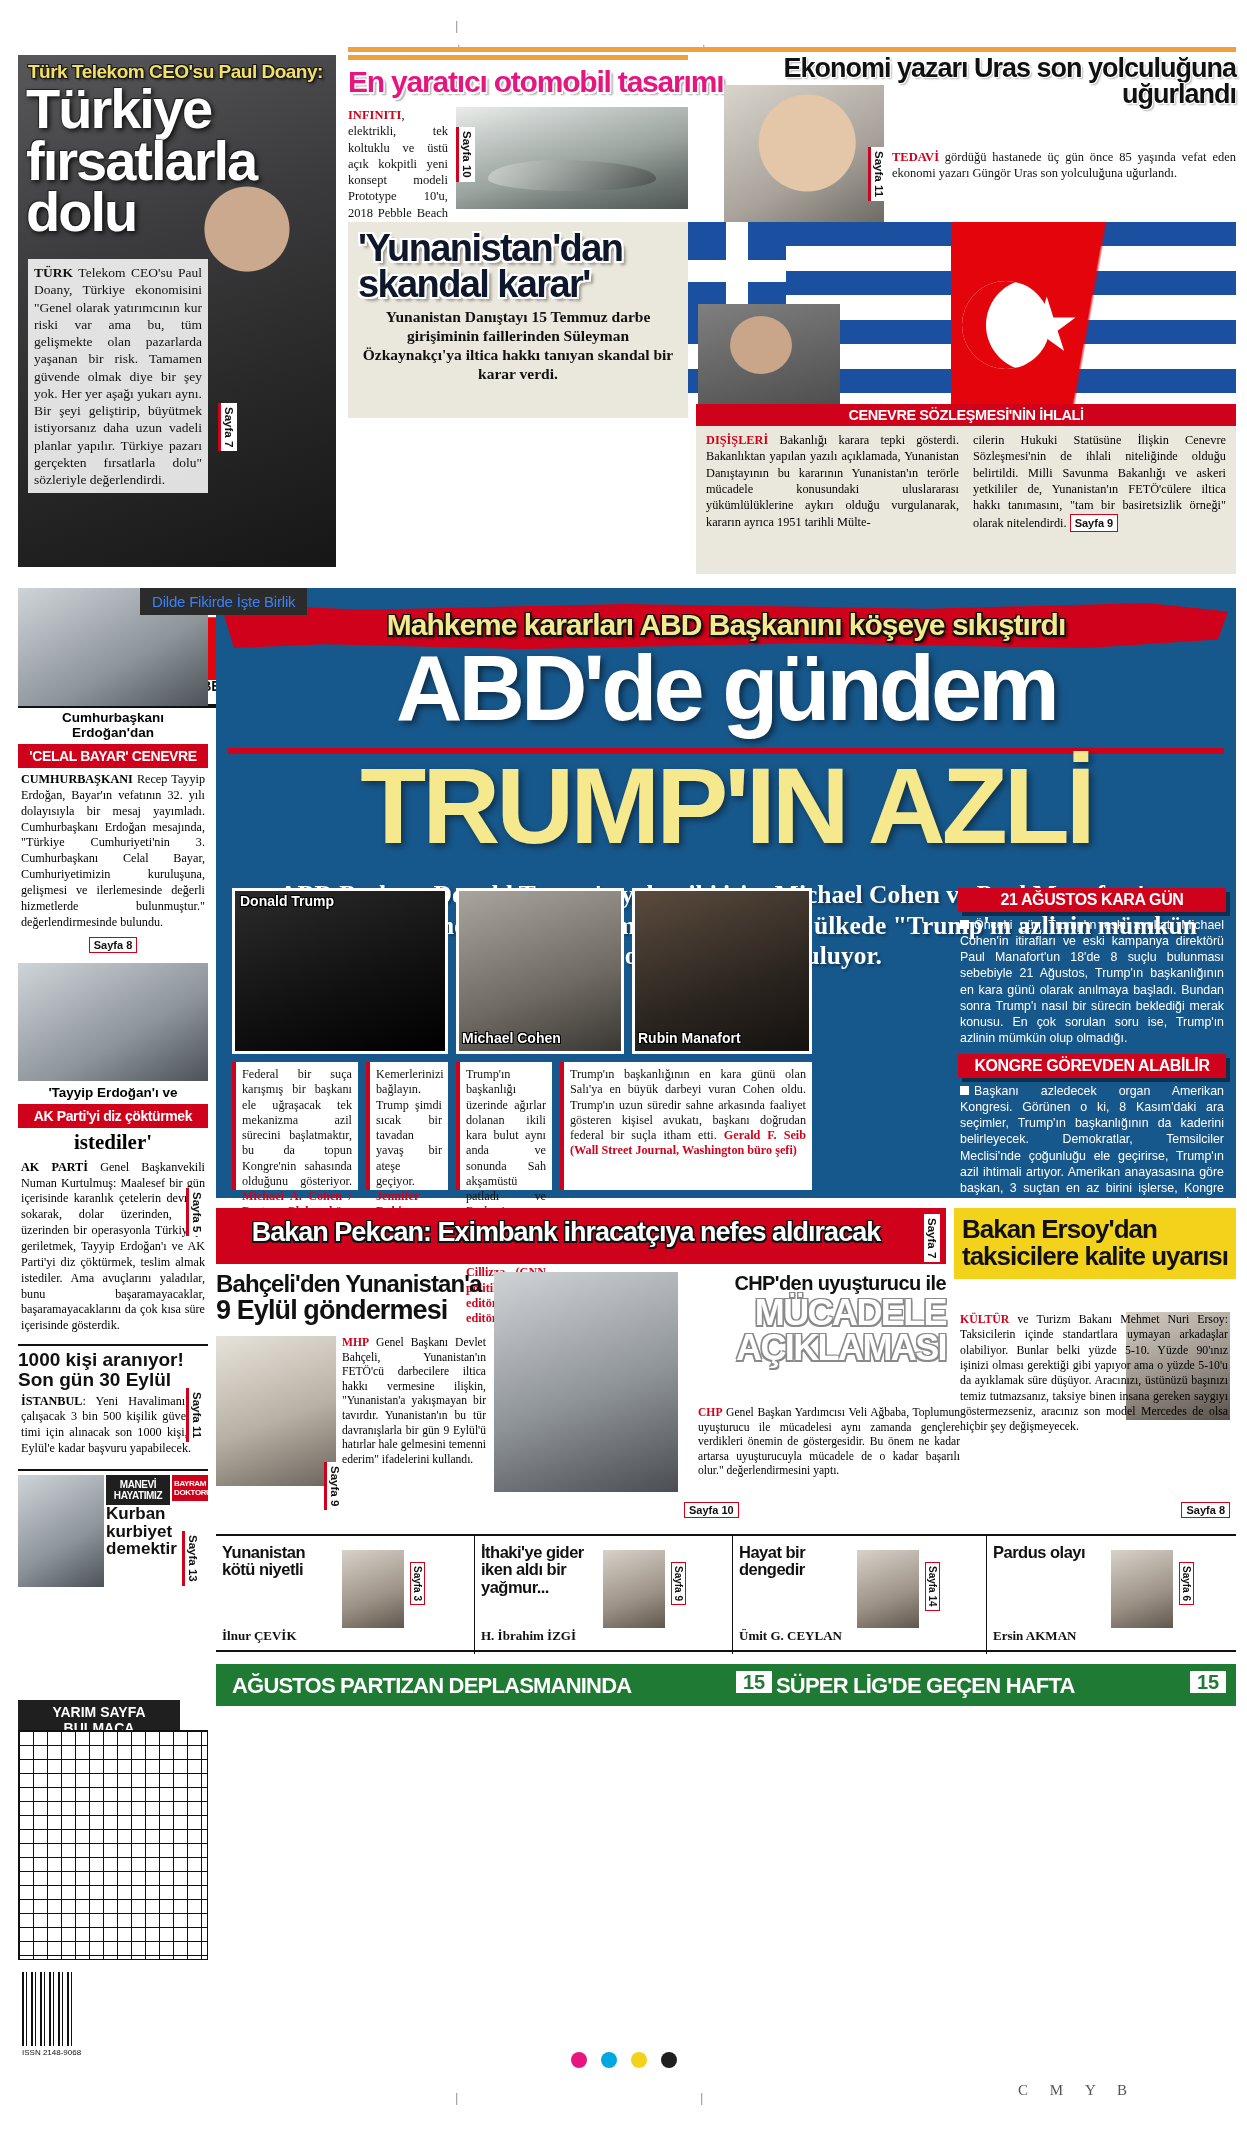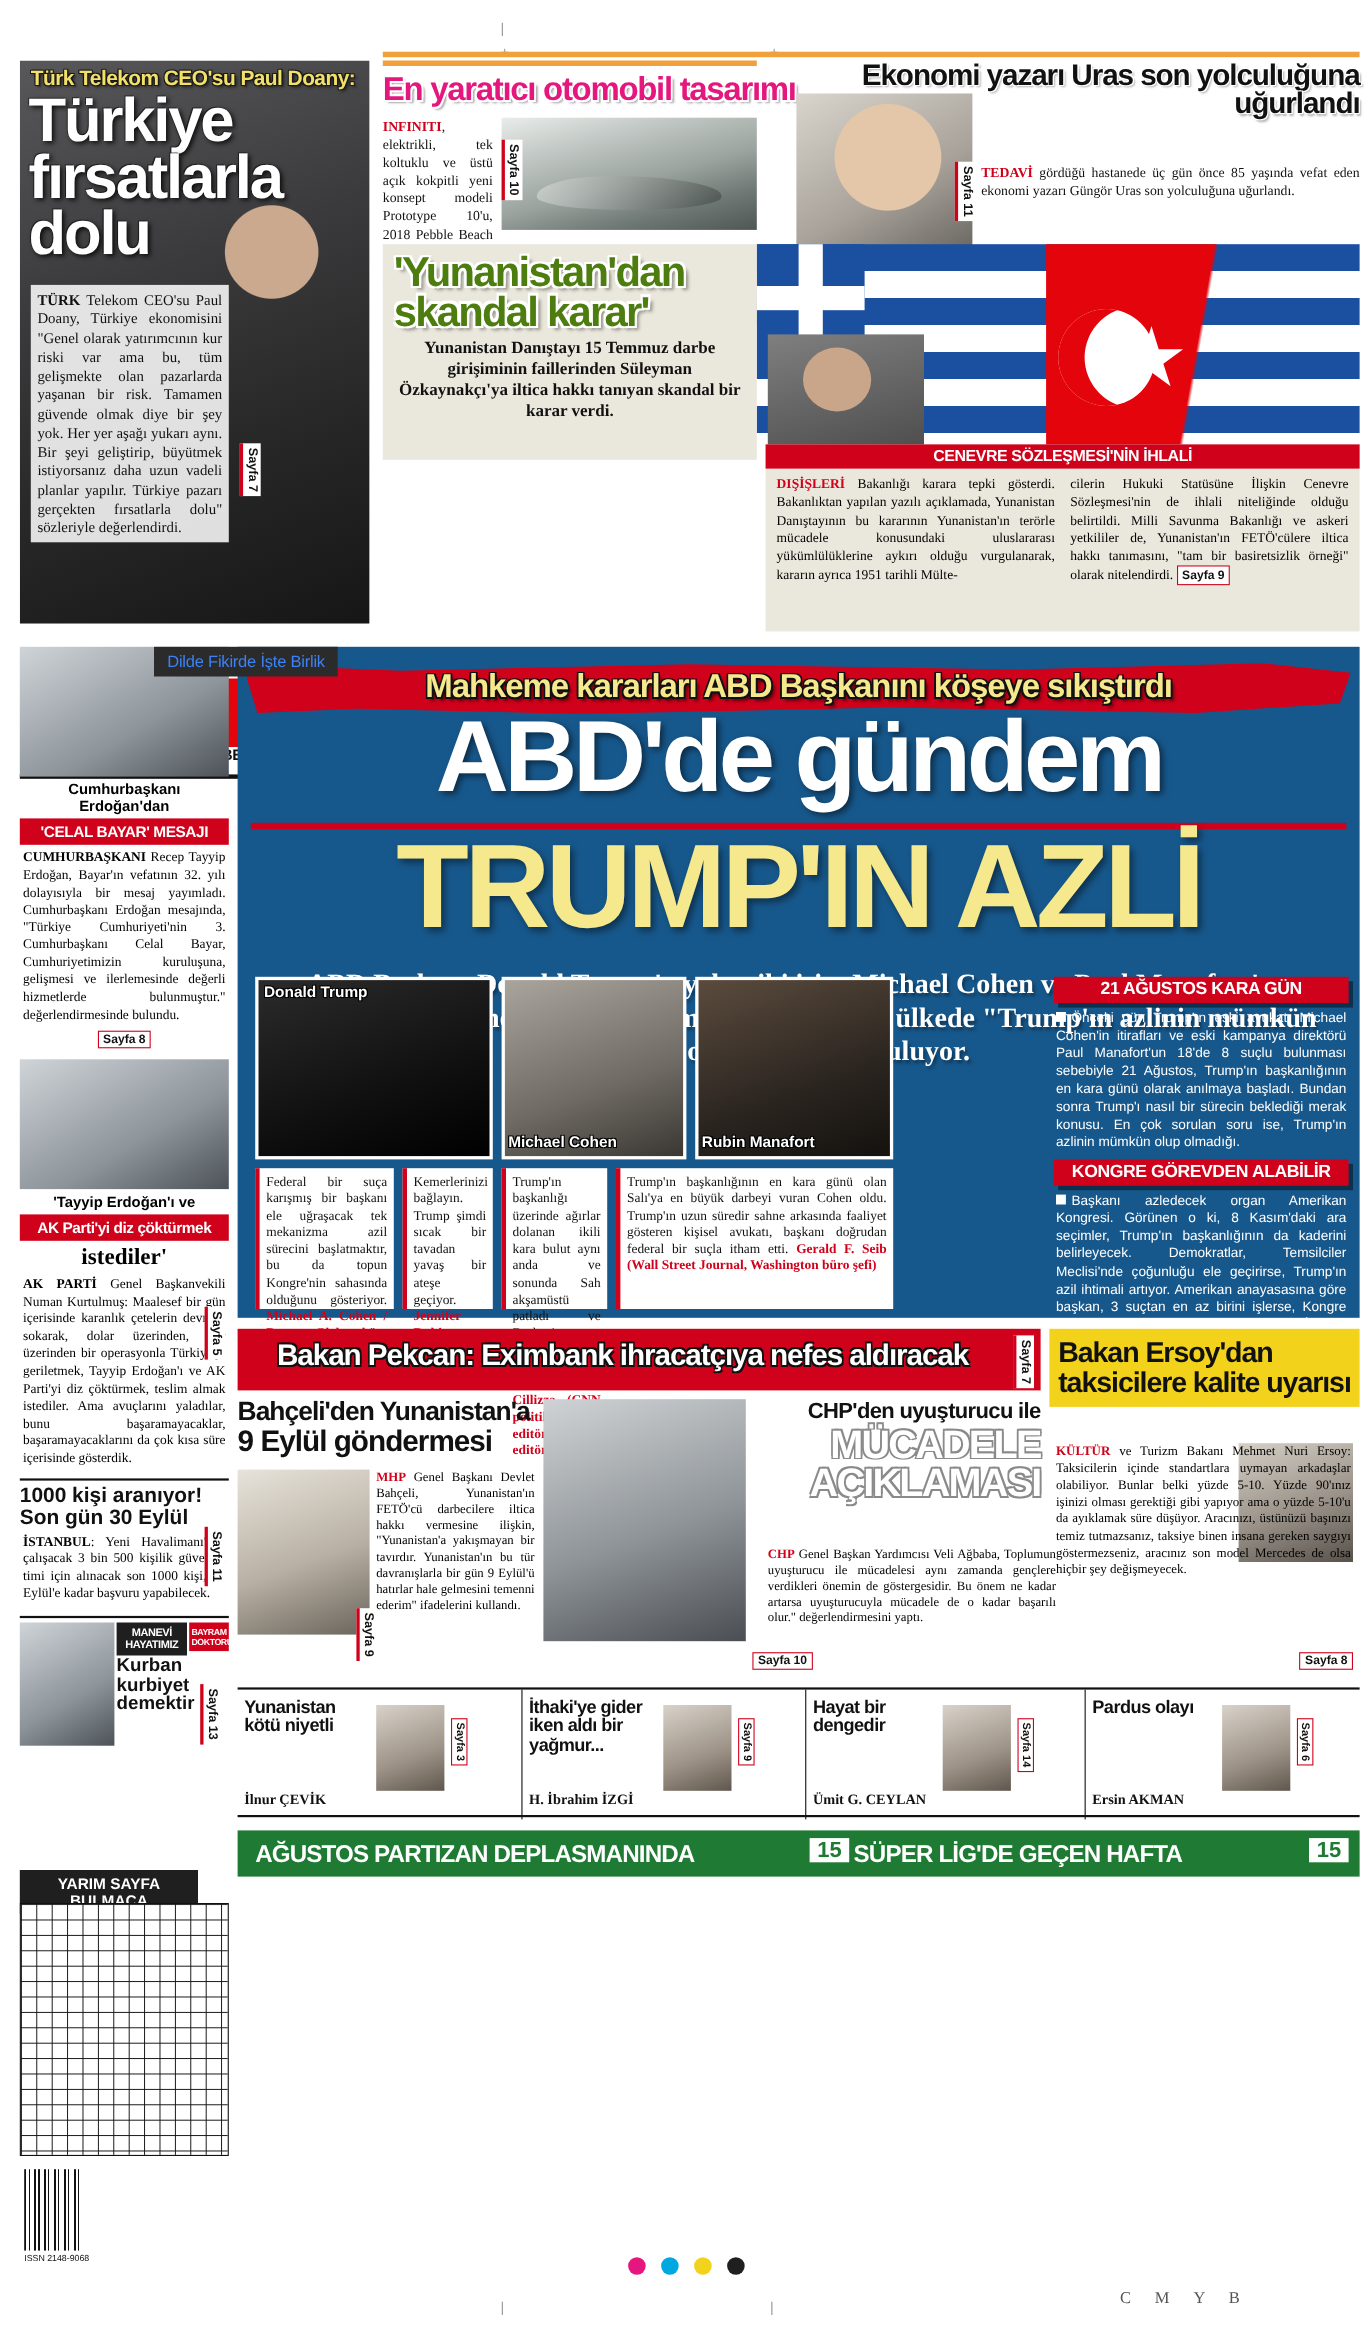--- a/index.html
+++ b/index.html
@@ -79,21 +79,21 @@
   #urasPhoto { position:absolute; left:0; top:22px; width:160px; height:138px;
      background: radial-gradient(circle at 52% 42%, #e4c6a9 0 48px, rgba(0,0,0,0) 49px),
                  linear-gradient(150deg,#d9d5cd,#a8a29a 60%,#6d6a64); }
   .urasTxt{ font-size:12.5px; line-height:1.3; color:#111; text-align:justify; }
   .urasTxt .lead{ color:#d0021b; font-weight:bold; }
 
   
   #yunBlock { left:348px; top:222px; width:888px; height:196px; }
   #yunLeft { position:absolute; left:0; top:0; width:340px; height:196px; background:#eae7dc; }
   .yunHead {
-    color:#4d7c0f; font-family:"Liberation Sans",sans-serif; font-weight:bold;
+    color:#0f172a; font-family:"Liberation Sans",sans-serif; font-weight:bold;
     font-size:38px; line-height:.95; letter-spacing:-1.6px;
     text-shadow:-2px -2px 0 #fff,2px -2px 0 #fff,-2px 2px 0 #fff,2px 2px 0 #fff,4px 4px 3px rgba(0,0,0,.35);
   }
   .yunSub { font-size:15.5px; font-weight:bold; line-height:1.22; color:#111; text-align:center; }
   #yunFlag { position:absolute; left:340px; top:0; width:548px; height:196px;
      background: linear-gradient(180deg,
         #1b4fa0 0 12.5%, #fff 12.5% 25%, #1b4fa0 25% 37.5%, #fff 37.5% 50%,
         #1b4fa0 50% 62.5%, #fff 62.5% 75%, #1b4fa0 75% 87.5%, #fff 87.5% 100%); }
   #yunFlag .canton { position:absolute; left:0; top:0; width:98px; height:98px; background:#1b4fa0; }
   #yunFlag .canton:before{content:"";position:absolute;left:38px;top:0;width:22px;height:98px;background:#fff;}
@@ -311,21 +311,21 @@
     <div class="mastMeta" style="left:22px;">23 AĞUSTOS 2018 PERŞEMBE</div>
     <div class="mastMeta" style="left:388px;">www.gazetebirlik.com</div>
     <div class="mastMeta" style="left:852px;">Fiyatı: 50 Kuruş</div>
     <div id="mastRule"></div>
   </div>
 
   <div class="abs" id="leftRail">
 
     <div class="railPhoto" style="height:118px;"></div>
     <div class="railCap">Cumhurbaşkanı Erdoğan'dan</div>
-    <div class="railRed">'CELAL BAYAR' MESAJI</div>
+    <div class="railRed">'CELAL BAYAR' CENEVRE</div>
     <div class="railBody"><span class="lead">CUMHURBAŞKANI</span><span> Recep Tayyip Erdoğan, Bayar'ın vefatının 32. yılı dolayısıyla bir mesaj yayımladı. Cumhurbaşkanı Erdoğan mesajında, "Türkiye Cumhuriyeti'nin 3. Cumhurbaşkanı Celal Bayar, Cumhuriyetimizin kuruluşuna, gelişmesi ve ilerlemesinde değerli hizmetlerde bulunmuştur." değerlendirmesinde bulundu.</span></div>
     <div style="text-align:center;"><span class="refInline">Sayfa 8</span></div>
 
     <div class="railPhoto" style="height:118px; margin-top:10px;"></div>
     <div class="railCap">'Tayyip Erdoğan'ı ve</div>
     <div class="railRed">AK Parti'yi diz çöktürmek</div>
     <div class="railBigSerif">istediler'</div>
     <div class="railBody"><span class="lead">AK PARTİ</span><span> Genel Başkanvekili Numan Kurtulmuş: Maalesef bir gün içerisinde karanlık çetelerin devreye sokarak, dolar üzerinden, kur üzerinden bir operasyonla Türkiye'yi geriletmek, Tayyip Erdoğan'ı ve AK Parti'yi diz çöktürmek, teslim almak istediler. Ama avuçlarını yaladılar, bunu başaramayacaklar, başaramayacaklarını da çok kısa süre içerisinde gösterdik.</span></div>
     <div class="pageRefV abs" style="left:168px; top:600px;">Sayfa 5</div>
 

